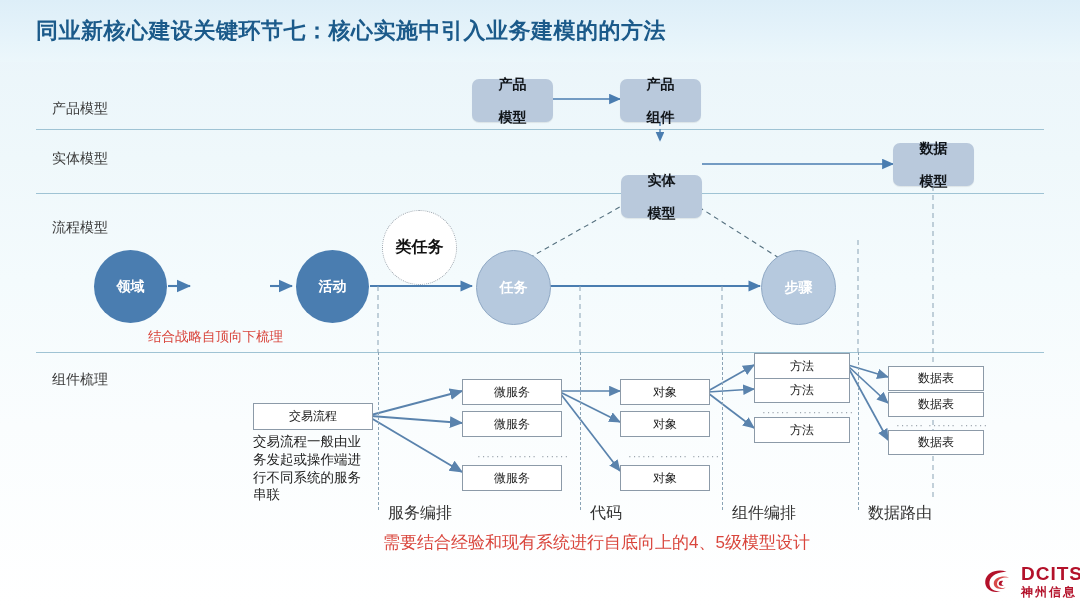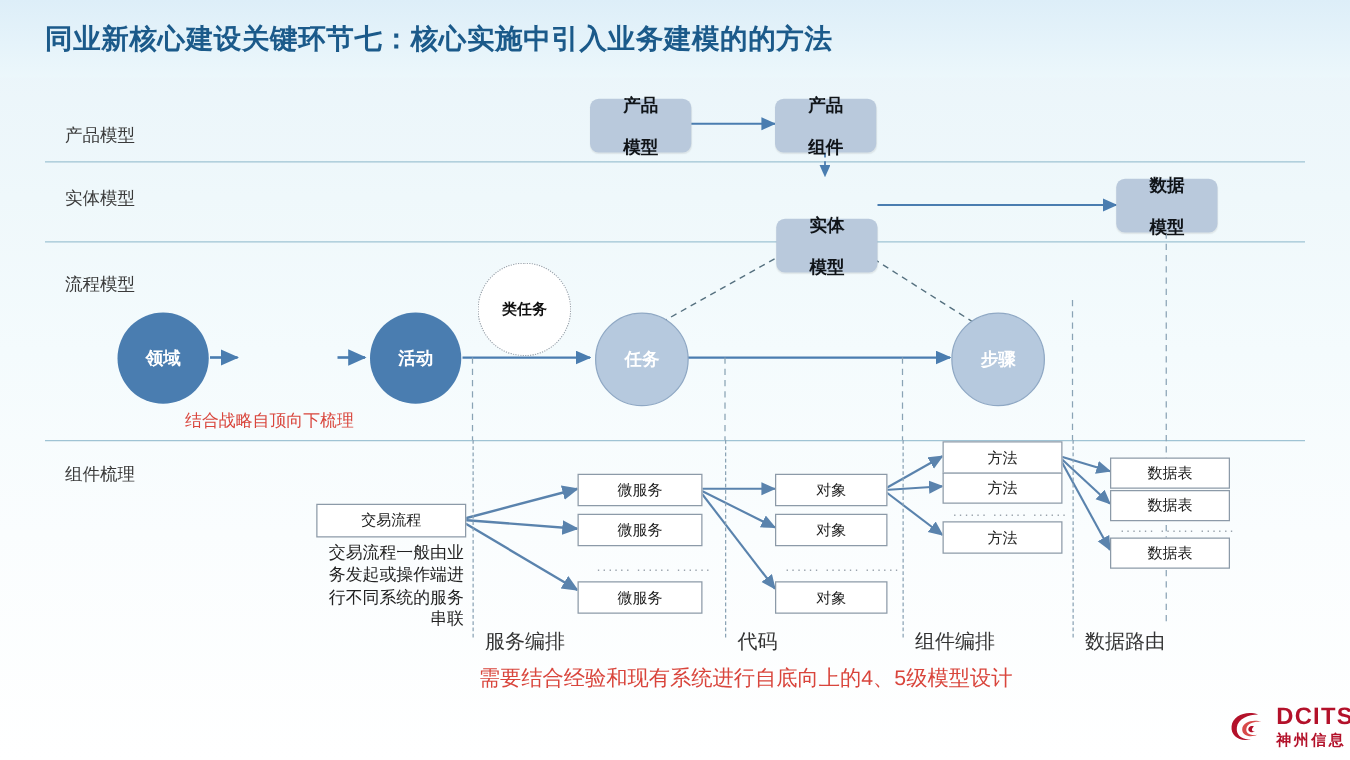--- a/index.html
+++ b/index.html
@@ -41,38 +41,38 @@
   
   .circ{
     position:absolute;border-radius:50%;
     display:flex;align-items:center;justify-content:center;
     font-size:14px;font-weight:bold;color:#ffffff;white-space:nowrap;
   }
   .circ.dark{background:#4a7db0;}
   .circ.light{background:#b6c9de;border:1px solid #8fa8c4;}
   .circ.hollow{
     background:#ffffff;border:1px dotted #9aa4ad;color:#111111;
-    font-size:12px;
+    font-size:16px;
   }
   
   .pbox{
     position:absolute;background:#ffffff;border:1px solid #8c9aa8;
     font-size:12px;color:#1b1b1b;
     display:flex;align-items:center;justify-content:center;white-space:nowrap;
   }
   
   .ellip{
     position:absolute;font-size:11px;color:#9aa3ac;letter-spacing:1px;
     white-space:nowrap;
   }
   
   .vdash{position:absolute;width:0;border-left:1px dashed #8aa3b5;}
   
   .note{
-    position:absolute;font-size:13.5px;color:#222222;line-height:1.32;text-align:right;
+    position:absolute;font-size:13.5px;color:#222222;line-height:1.32;
   }
   .redline{
     position:absolute;font-size:13.5px;color:#d9453c;white-space:nowrap;
   }
   .colcap{
     position:absolute;font-size:16px;color:#333333;white-space:nowrap;
   }
   
   #wires{position:absolute;left:0;top:0;width:1080px;height:608px;pointer-events:none;}
   

